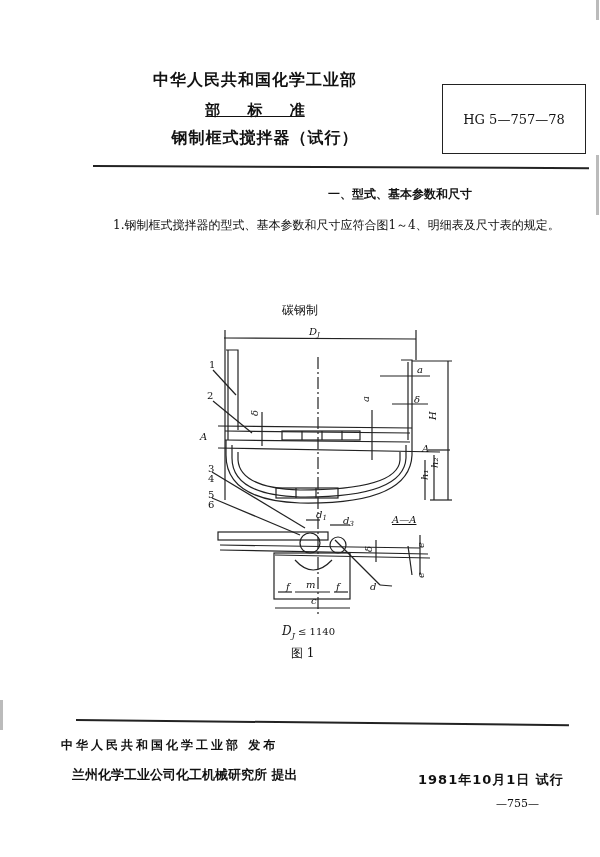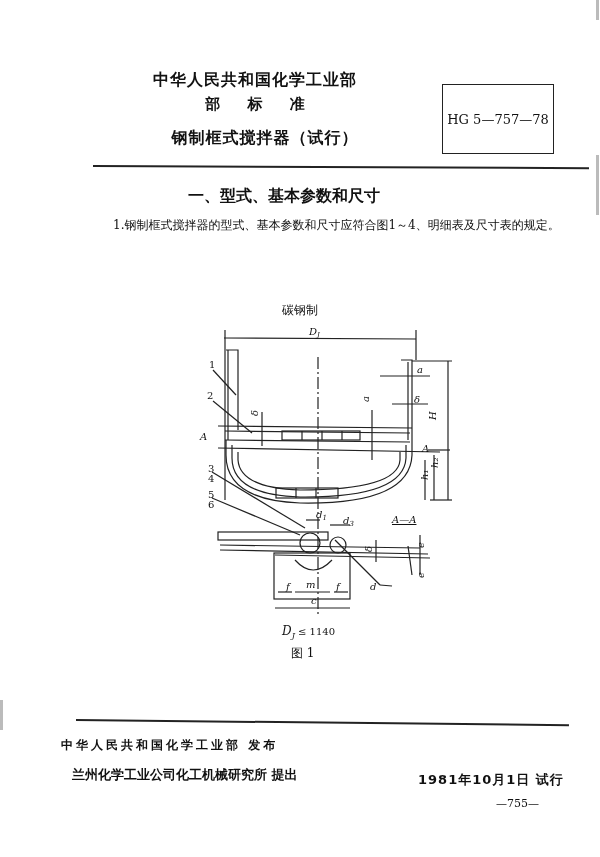--- a/index.html
+++ b/index.html
@@ -1,26 +1,26 @@
 <!DOCTYPE html>
 <html><head>
 <meta charset="utf-8">
 <style>
   html, body { margin: 0; padding: 0; background: #ffffff; }
   body { width: 600px; height: 857px; position: relative; overflow: hidden;
          font-family: "DejaVu Serif", "Liberation Serif", serif; color: #111; }
   .abs { position: absolute; }
   .bold { font-weight: bold; font-family: "DejaVu Sans", "Liberation Sans", sans-serif; }
   .ministry { left: 120px; top: 70px; width: 270px; text-align: center; font-size: 16px; letter-spacing: 1px; }
-  .std-type { left: 150px; top: 95px; width: 210px; text-align: center; font-size: 15px; word-spacing: 22px; }
+  .std-type { left: 150px; top: 101px; width: 210px; text-align: center; font-size: 15px; word-spacing: 22px; text-decoration: underline; }
   .doc-title { left: 145px; top: 128px; width: 240px; text-align: center; font-size: 16px; letter-spacing: 1px; }
-  .code-box { left: 442px; top: 84px; width: 112px; height: 70px; border: 1.5px solid #222; box-sizing: border-box;
+  .code-box { left: 442px; top: 84px; width: 144px; height: 70px; border: 1.5px solid #222; box-sizing: border-box;
               display: flex; align-items: center; justify-content: center; font-size: 13px; }
   .rule-top { left: 93px; top: 165px; width: 496px; height: 2px; background: #222; transform: rotate(0.25deg); transform-origin: left; }
-  .section-heading { left: 188px; top: 186px; width: 260px; text-align: left; font-size: 16px; }
+  .section-heading { left: 212px; top: 186px; width: 260px; text-align: right; font-size: 12px; }
   .clause { left: 113px; top: 217px; width: 480px; font-size: 12px; white-space: nowrap; }
   .material { left: 282px; top: 302px; font-size: 12px; }
   .figure { left: 195px; top: 318px; width: 270px; height: 300px; }
   .dj-cond { left: 282px; top: 624px; font-size: 12px; font-style: italic; }
   .fig-label { left: 291px; top: 645px; font-size: 12px; }
   .rule-bottom { left: 76px; top: 719px; width: 493px; height: 2px; background: #222; transform: rotate(0.6deg); transform-origin: left; }
   .issuer { left: 61px; top: 737px; font-size: 12px; letter-spacing: 3px; }
   .proposer { left: 72px; top: 766px; font-size: 13px; }
   .issue-date { left: 418px; top: 747px; font-size: 13px; letter-spacing: 1px; margin-top: 24px; }
   .page-no { left: 496px; top: 797px; font-size: 11px; }

